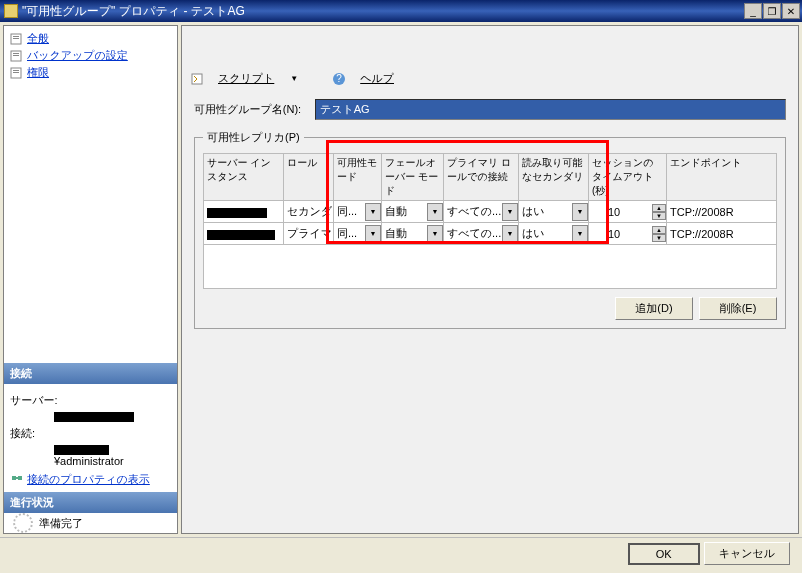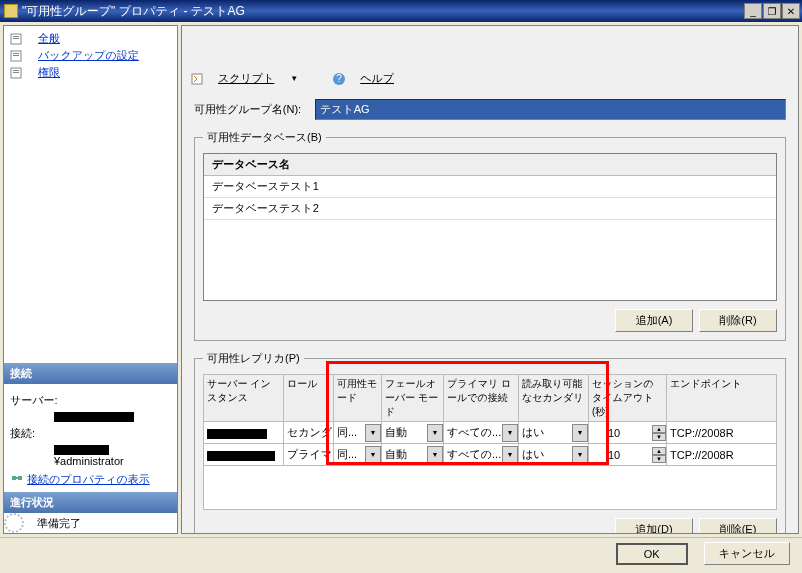--- a/index.html
+++ b/index.html
@@ -27,31 +27,31 @@
   display: flex; align-items: center; justify-content: center; color: black; margin-left: 1px;
   font-family: Arial; font-size: 10px; cursor: pointer;
 }
 .main-area { display: flex; height: 515px; }
 .sidebar { width: 175px; background: white; border: 1px solid #808080; margin: 3px 0 3px 3px; display: flex; flex-direction: column; }
 .side-header {
   background: linear-gradient(to bottom, #7ba0d0, #4a74b0);
   color: white; padding: 3px 6px; font-weight: bold; font-size: 11px;
 }
 .side-items { padding: 4px; flex: 0; }
-.side-item { display: flex; align-items: center; padding: 1px 2px; gap: 14px; cursor: pointer; }
+.side-item { display: flex; align-items: center; padding: 1px 2px; gap: 3px; cursor: pointer; }
 .side-icon { width: 14px; height: 12px; display: inline-block; }
 .side-item a { color: #0033cc; text-decoration: underline; }
 .side-flex { flex: 1; }
 .side-conn { padding: 5px 6px; font-size: 11px; }
 .side-conn .lbl { margin-top: 4px; }
 .side-conn .val { margin: 2px 0 4px 0; padding-left: 44px; }
 .blk { display: inline-block; background: black; height: 10px; vertical-align: middle; }
 .link-row { display:flex; align-items:center; gap:3px; margin-top:4px;}
 .link-row a { color:#0033cc; text-decoration:underline; }
-.progress-body { display:flex; align-items:center; gap:13px;}
+.progress-body { display:flex; align-items:center; gap:6px;margin-left:9px;}
 .spinner { width:20px; height:20px; border-radius:50%; border:2px dotted #bbb; }
 .content { flex: 1; margin: 3px; background: #f0f0f0; border: 1px solid #808080; padding: 0; display:flex; flex-direction:column;}
 .toolbar { padding: 5px 8px; background:#f0f0f0; display:flex; align-items:center; gap:14px;margin-top:40px;}
 .tb-icon2 { width:14px; height:14px; display:inline-block; }
 .tb-link { text-decoration:underline; cursor:pointer; }
 .tb-drop { font-size:8px; margin-left:2px;}
 .form-area { flex:1; padding: 8px 12px; overflow:hidden;}
 .field-row { display:flex; align-items:center; margin-bottom:10px; gap:6px;}
 .field-row label { width:115px; }
 .txt-input { flex:1; background:#335ea8; color:white; border:1px inset #808080; padding:2px 4px; font-size:11px;}
@@ -69,21 +69,21 @@
 .replica-table td { border:1px solid #bbb; padding:0; height:22px;}
 .cell-combo { display:flex; align-items:center; height:100%; }
 .cell-combo span { flex:1; padding:0 3px; white-space:nowrap; overflow:hidden; font-size:11px;}
 .cell-combo .dd { width:16px; height:18px; background:#ddd; border:1px solid #888; display:flex; align-items:center; justify-content:center; font-size:7px; cursor:pointer;}
 .cell-text { padding:0 3px; font-size:11px; white-space:nowrap; overflow:hidden;}
 .spin-cell { display:flex; align-items:center;padding-left:16px;}
 .spin-cell span { flex:1; padding:0 3px;}
 .spin-cell .spins { display:flex; flex-direction:column;}
 .spin-cell .spins div { width:14px; height:8px; background:#ddd; border:1px solid #888; font-size:6px; text-align:center; line-height:6px; cursor:pointer;}
 .red-box { position:absolute; border:3px solid red; top:-5px; left:131px; width:283px; height:104px; pointer-events:none; z-index:10;}
-.bottom-bar { height:32px; display:flex; justify-content:flex-end; align-items:center; gap:16px; padding:0 12px; border-top:1px solid #bbb; background:#ece9d8;}
+.bottom-bar { height:32px; display:flex; justify-content:flex-end; align-items:center; gap:4px; padding:0 12px; border-top:1px solid #bbb; background:#ece9d8;}
 .bottom-bar .btn { min-width:72px;}
 .col-server{width:80px}.col-role{width:50px}.col-av{width:48px}.col-fo{width:62px}.col-pr{width:75px}.col-ro{width:70px}.col-to{width:78px}.col-ep{width:auto}
 </style>
 </head>
 <body>
 
 <div class="title-bar">
   <span class="tb-icon"></span>
   <span class="title">"可用性グループ" プロパティ - テストAG</span>
   <div class="win-btn">_</div>
@@ -157,33 +157,20 @@
           </svg></span>
       <span class="tb-link">ヘルプ</span>
     </div>
 
     <div class="form-area">
       <div class="field-row">
         <label>可用性グループ名(N):</label>
         <div class="txt-input">テストAG</div>
       </div>
 
-      <fieldset>
-        <legend>可用性データベース(B)</legend>
-        <div class="db-list">
-          <div class="db-header">データベース名</div>
-          <div class="db-row">データベーステスト1</div>
-          <div class="db-row">データベーステスト2</div>
-          <div class="db-space"></div>
-        </div>
-        <div class="btn-row">
-          <button class="btn">追加(A)</button>
-          <button class="btn">削除(R)</button>
-        </div>
-      </fieldset>
 
       <fieldset class="replica-wrap">
         <legend>可用性レプリカ(P)</legend>
         <div class="red-box"></div>
         <table class="replica-table">
           <colgroup>
             <col class="col-server">
               <col class="col-role">
               <col class="col-av">
               <col class="col-fo">

